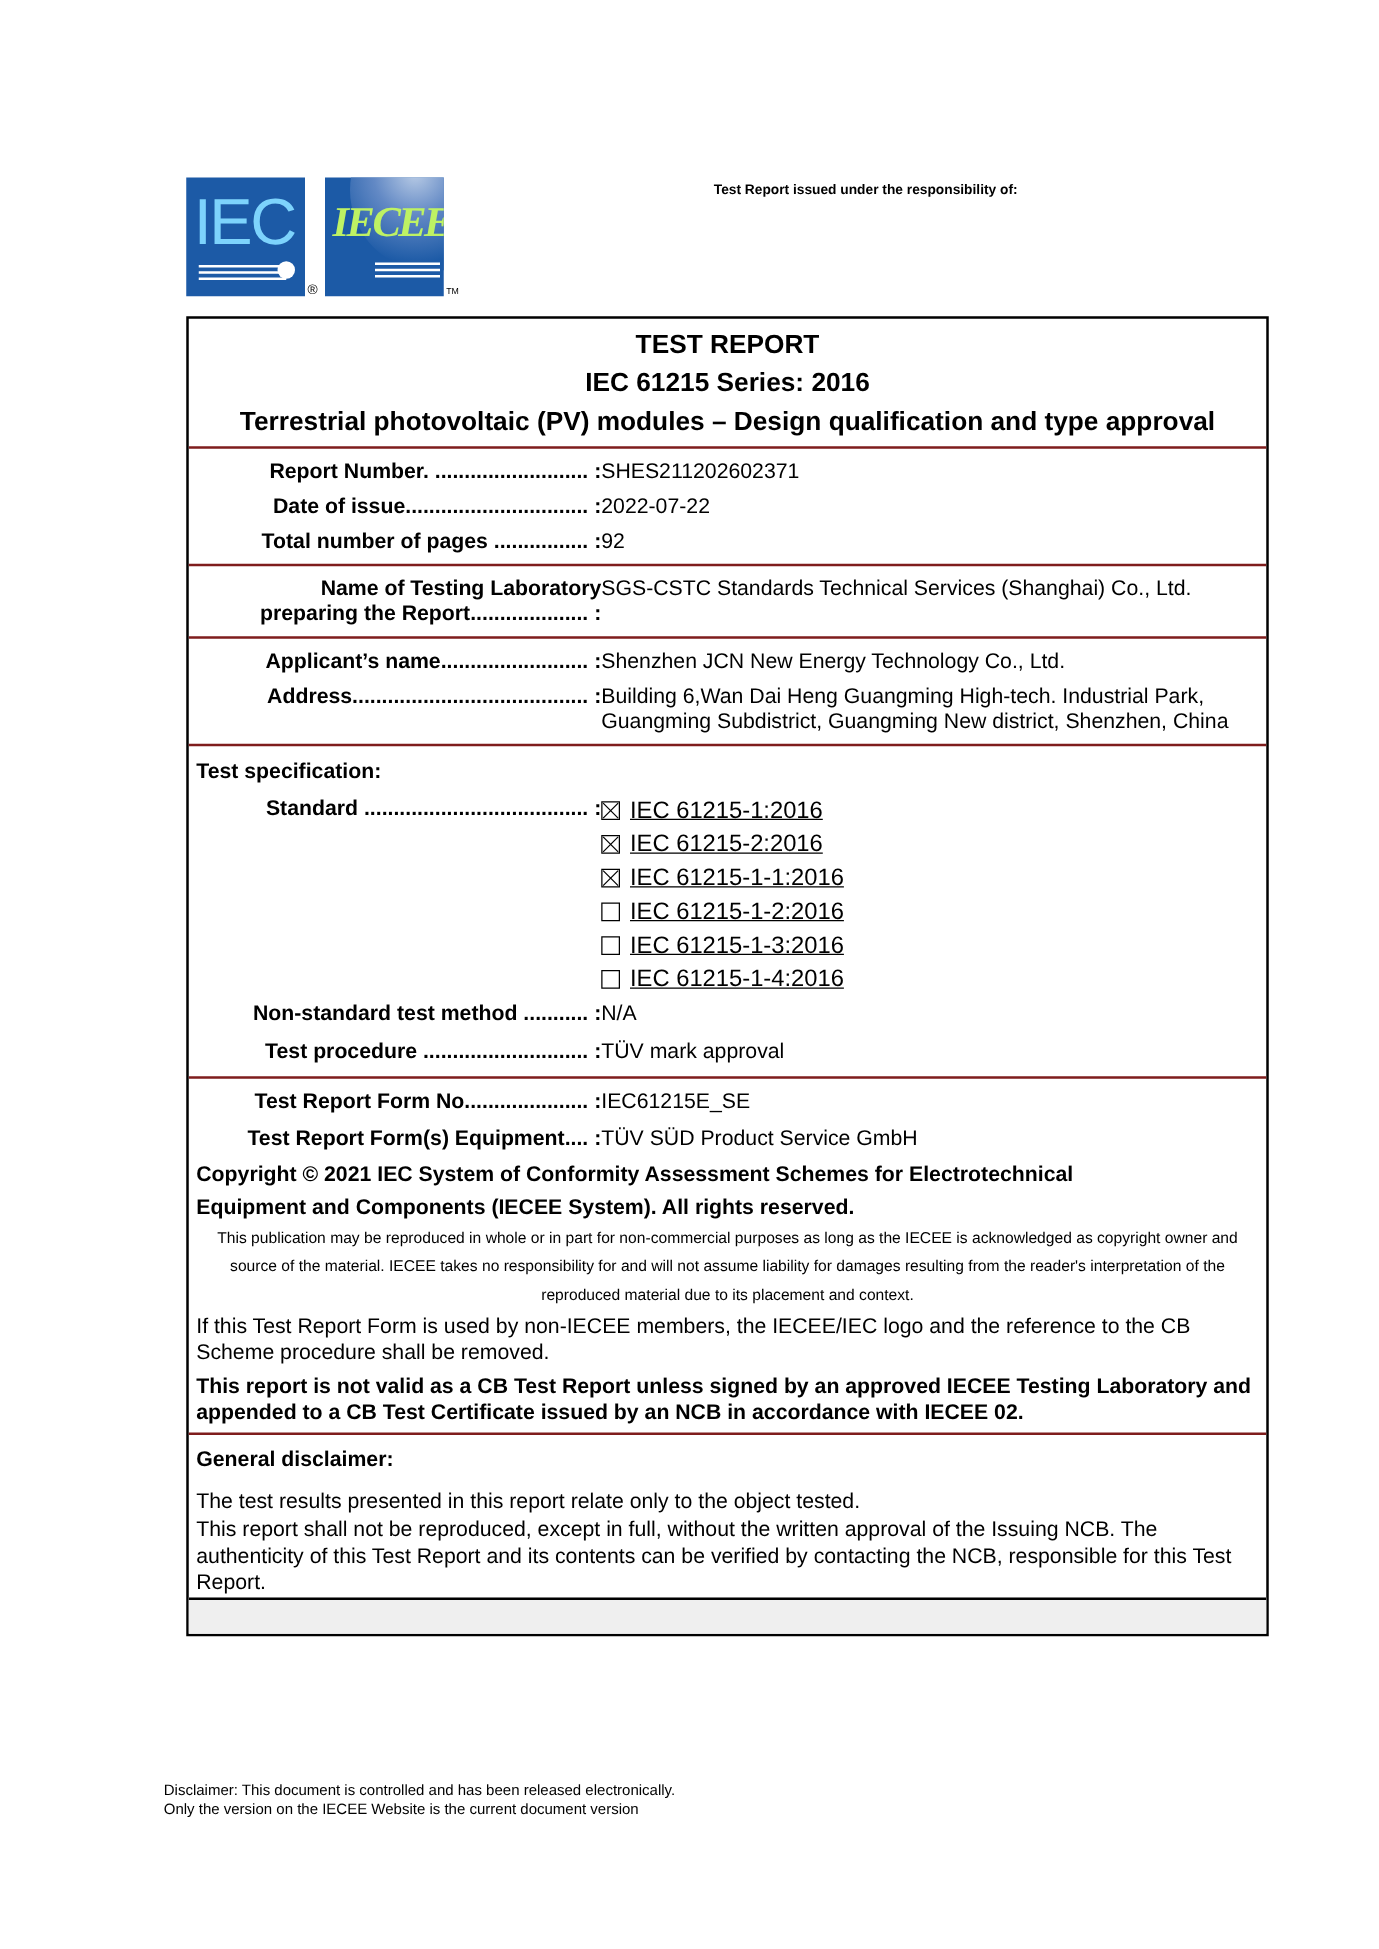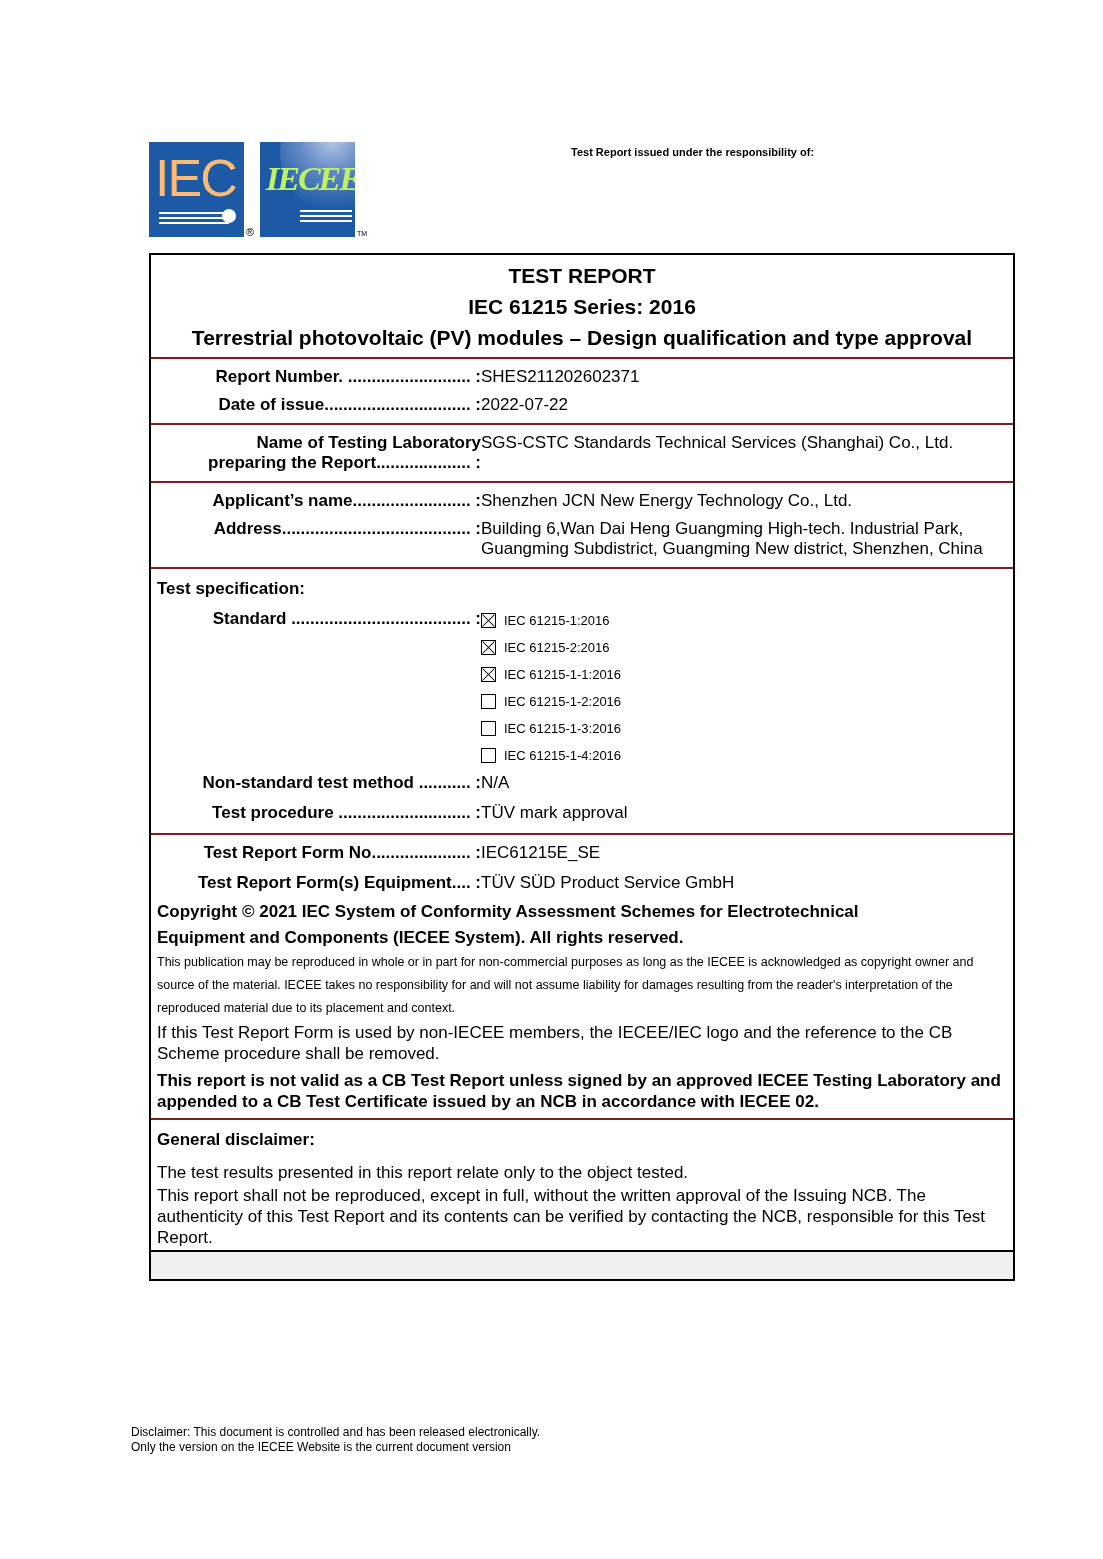--- a/index.html
+++ b/index.html
@@ -7,21 +7,21 @@
       width: 1103px; height: 1559px; position: relative; overflow: hidden;
       font-family: "Liberation Sans", sans-serif; color: #000;
     }
     .logos { position: absolute; left: 149px; top: 142px; height: 100px; }
     .logo {
       position: absolute; top: 0; width: 95px; height: 95px; background: #1c5aa6;
     }
     .logo-iec { left: 0; }
     .logo-iecee { left: 111px; overflow: hidden; }
     .logo-iec .letters {
-      position: absolute; left: 6px; top: 10px; color: #fdba74; font-size: 52px;
+      position: absolute; left: 6px; top: 10px; color: #7dd3fc; font-size: 52px;
       font-family: "Liberation Sans", sans-serif; letter-spacing: -2px; line-height: 1;
     }
     .logo-iec .lines { position: absolute; left: 10px; top: 70px; width: 70px; }
     .logo-iec .lines div { height: 2px; background: #fff; margin-bottom: 3px; }
     .logo-iec .dot {
       position: absolute; left: 73px; top: 67px; width: 14px; height: 14px;
       background: #fff; border-radius: 50%;
     }
     .logo-iecee .glow {
       position: absolute; left: 20px; top: -55px; width: 130px; height: 130px; border-radius: 50%;
@@ -51,32 +51,32 @@
     .head .t1 { font-size: 21px; line-height: 31px; }
     .head .t2 { font-size: 21px; line-height: 31px; }
     .head .t3 { font-size: 21px; line-height: 31px; }
     .row { display: flex; font-size: 17px; line-height: 20px; padding: 6px 0 6px 0; }
     .row.tight { padding: 4px 0 4px 0; }
     .lbl { width: 324px; font-weight: bold; flex: none; text-align: right; }
     .val { flex: 1; }
     .multi .lbl { line-height: 20px; }
     .spec-title { font-size: 17px; font-weight: bold; padding: 6px 0 8px 0; }
     .std-list { display: flex; flex-direction: column; }
-    .std-item { display: flex; align-items: center; height: 27px; font-size: 13px; }
+    .std-item { display: flex; align-items: center; height: 27px; font-size: 19px; text-decoration: underline; }
     .cb {
       width: 15px; height: 15px; border: 1px solid #000; box-sizing: border-box;
       margin-right: 8px; position: relative; flex: none;
     }
     .cb.checked::before, .cb.checked::after {
       content: ""; position: absolute; left: -2px; top: 6px; width: 17px; height: 1px; background: #000;
     }
     .cb.checked::before { transform: rotate(45deg); }
     .cb.checked::after { transform: rotate(-45deg); }
     .copy-bold { font-size: 17px; font-weight: bold; line-height: 26px; }
-    .copy-small { font-size: 12.5px; line-height: 23px; }
+    .copy-small { font-size: 12.5px; line-height: 23px; text-align: center; }
     .copy-norm { font-size: 17px; line-height: 21px; padding-top: 2px; }
     .copy-warn { font-size: 17px; font-weight: bold; line-height: 21px; padding-top: 6px; padding-bottom: 2px; }
     .disc-title { font-size: 17px; font-weight: bold; padding: 6px 0 12px 0; }
     .disc-body { font-size: 17px; line-height: 21px; padding-bottom: 2px; }
     .grey-row { height: 27px; background: #efefef; border-top: 2px solid #000; }
 
     .footer {
       position: absolute; left: 131px; top: 1425px; font-size: 12px; line-height: 15px;
     }
   </style>
@@ -118,20 +118,24 @@
 
   <div class="section">
     <div class="row tight">
       <div class="lbl">Report Number. .......................... :</div>
       <div class="val">SHES211202602371</div>
     </div>
     <div class="row tight">
       <div class="lbl">Date of issue............................... :</div>
       <div class="val">2022-07-22</div>
     </div>
+    <div class="row tight">
+      <div class="lbl">Total number of pages ................ :</div>
+      <div class="val">92</div>
+    </div>
   </div>
 
   <div class="section">
     <div class="row tight multi">
       <div class="lbl">
         <div>Name of Testing Laboratory</div>
         <div>preparing the Report.................... :</div>
       </div>
       <div class="val">SGS-CSTC Standards Technical Services (Shanghai) Co., Ltd.</div>
     </div>

